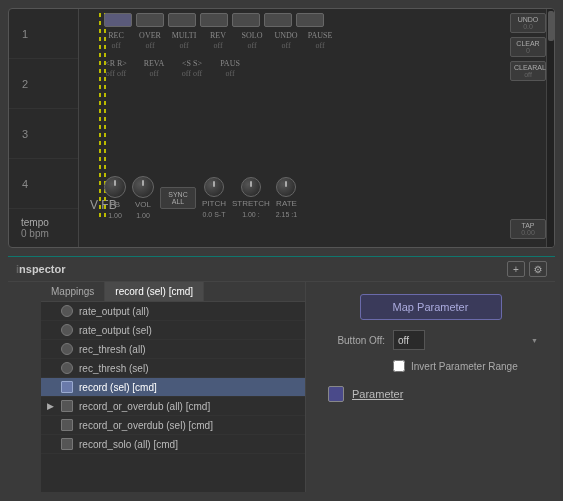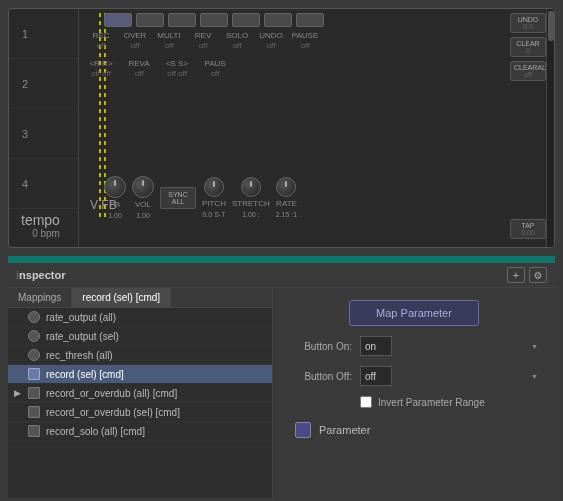--- a/index.html
+++ b/index.html
@@ -63,25 +63,26 @@
       height: 14px;
       cursor: pointer;
     }
     .top-btn.active {
       background: #5a5a7a;
     }
 
     
     .controls-grid {
       position: absolute;
-      left: 78px;
+      left: 93px;
       top: 22px;
       right: 70px;
       display: flex;
       gap: 2px;
+      font-family: Liberation Serif, serif;
     }
     .ctrl-col {
       display: flex;
       flex-direction: column;
       align-items: center;
       min-width: 28px;
     }
     .ctrl-label {
       font-size: 8px;
       color: #888;
@@ -160,21 +161,21 @@
     }
 
     
     .tempo-area {
       position: absolute;
       left: 12px;
       bottom: 8px;
       color: #aaa;
     }
     .tempo-label {
-      font-size: 14px;
+      font-size: 10px;
     }
     .tempo-val {
       font-size: 10px;
       color: #888;
       text-align: right;
     }
 
     
     .tap-btn {
       position: absolute;
@@ -201,21 +202,21 @@
       width: 6px;
       height: 30px;
       background: #555;
       border-radius: 2px;
       margin: 2px auto;
     }
 
     
     .inspector-panel {
       background: #3a3a3a;
-      border-top: 7px solid #0f766e;
+      border-top: 1px solid #0f766e;
       margin: 0 8px 8px 8px;
       position: relative;
     }
     .inspector-header {
       display: flex;
       align-items: center;
       justify-content: space-between;
       padding: 4px 8px;
       border-bottom: 1px solid #444;
     }
@@ -239,20 +240,21 @@
       display: flex;
       align-items: center;
       justify-content: center;
       border-radius: 2px;
     }
 
     
     .inspector-body {
       display: flex;
       height: 210px;
+      margin-left: 33px;
     }
 
     
     .inspector-left {
       width: 265px;
       border-right: 1px solid #444;
       display: flex;
       flex-direction: column;
     }
     .inspector-tabs {
@@ -322,21 +324,21 @@
 
     .map-param-btn {
       background: #3a3a5a;
       border: 1px solid #6a6aaa;
       border-radius: 3px;
       color: #aaaadd;
       padding: 6px 14px;
       font-size: 11px;
       cursor: pointer;
       text-align: center;
-      width: 130px;
+      width: 142px;
       align-self: center;
     }
 
     .param-row {
       display: flex;
       align-items: center;
       gap: 8px;
       font-size: 10px;
       color: #aaa;
     }
@@ -398,20 +400,21 @@
       width: 16px;
       height: 16px;
       background: #4a4a8a;
       border: 1px solid #888;
       border-radius: 2px;
       flex-shrink: 0;
     }
     .param-text {
       font-size: 11px;
       color: #bbb;
+      text-decoration: underline;
     }
 
     
     .mapping-list::-webkit-scrollbar { width: 6px; }
     .mapping-list::-webkit-scrollbar-track { background: #222; }
     .mapping-list::-webkit-scrollbar-thumb { background: #555; border-radius: 3px; }
   </style>
 </head>
 <body>
 
@@ -595,20 +598,25 @@
         <div class="mapping-item">
           <div class="expand-arrow"></div>
           <div class="mapping-item-icon knob-icon"></div>
           <span>rate_output (sel)</span>
         </div>
         <div class="mapping-item">
           <div class="expand-arrow"></div>
           <div class="mapping-item-icon knob-icon"></div>
           <span>rec_thresh (all)</span>
         </div>
+        <div class="mapping-item">
+          <div class="expand-arrow"></div>
+          <div class="mapping-item-icon knob-icon"></div>
+          <span>rec_thresh (sel)</span>
+        </div>
         <div class="mapping-item selected">
           <div class="expand-arrow"></div>
           <div class="mapping-item-icon" style="background:#6a7aaa;border-color:#9aaad0;"></div>
           <span>record (sel) [cmd]</span>
         </div>
         <div class="mapping-item">
           <div class="expand-arrow" style="color:#aaa;">▶</div>
           <div class="mapping-item-icon"></div>
           <span>record_or_overdub (all) [cmd]</span>
         </div>
@@ -623,26 +631,20 @@
           <span>record_solo (all) [cmd]</span>
         </div>
 
       </div>
     </div>
 
     <div class="inspector-right">
 
       <button class="map-param-btn">Map Parameter</button>
 
-      <div class="param-row">
-        <span class="param-label">Button On:</span>
-        <div class="param-select-wrap">
-          <select class="param-select"><option>on</option><option>off</option></select>
-        </div>
-      </div>
 
       <div class="param-row">
         <span class="param-label">Button Off:</span>
         <div class="param-select-wrap">
           <select class="param-select"><option>off</option><option>on</option></select>
         </div>
       </div>
 
       <div class="checkbox-row">
         <input type="checkbox" class="param-checkbox" style="">

